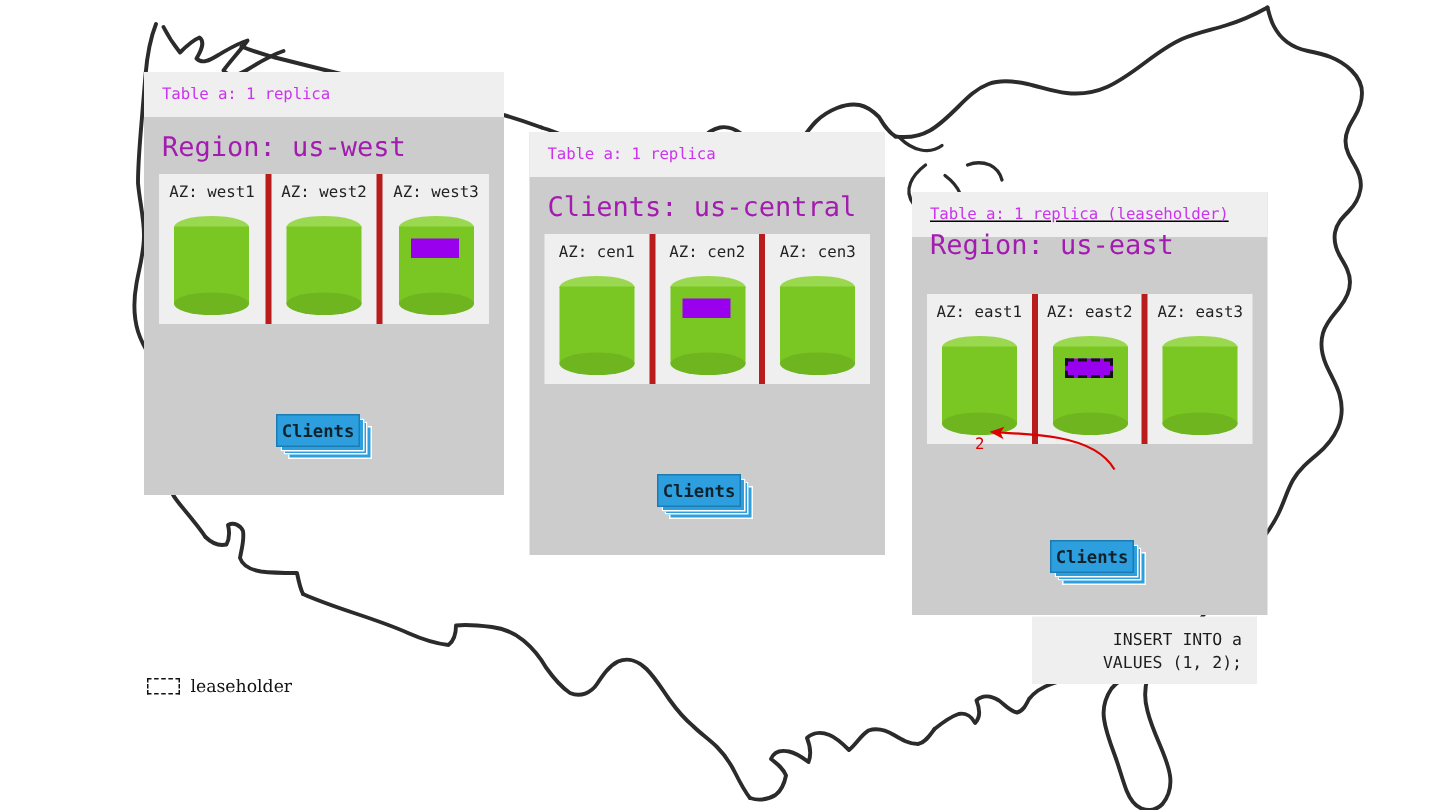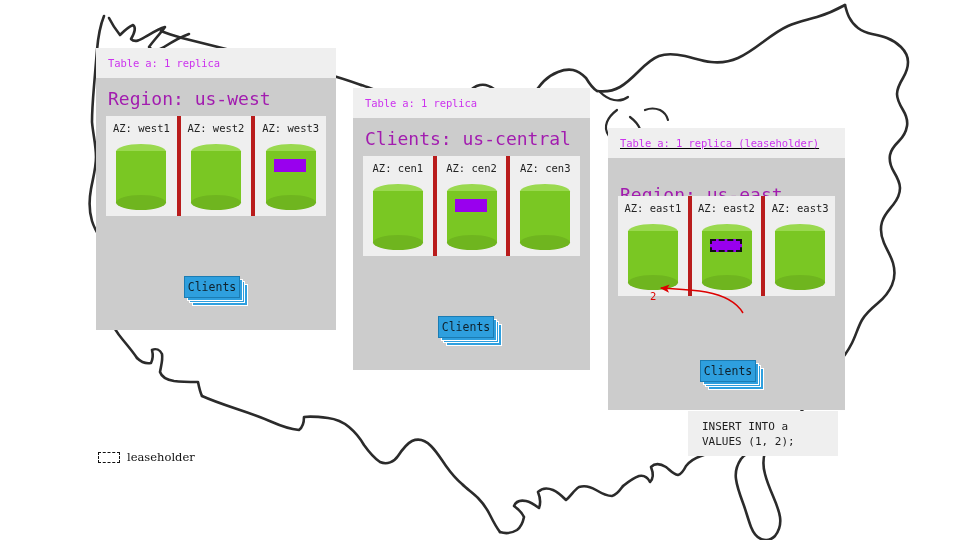--- a/index.html
+++ b/index.html
@@ -126,20 +126,21 @@
     align-items: center;
     justify-content: center;
     font-size: 11px;
     color: #222222;
     white-space: nowrap;
   }
 
   
   .clients-stack {
     position: absolute;
+    font-weight: bold;
   }
   .clients-card {
     position: absolute;
     background: #2e9fde;
     border: 1px solid #ffffff;
     box-sizing: border-box;
   }
   .clients-front {
     position: absolute;
     left: 0; top: 0;
@@ -157,20 +158,21 @@
   
   .sql-note {
     position: absolute;
     background: #efefef;
     box-sizing: border-box;
     padding: 8px 10px 8px 14px;
     font-size: 11px;
     line-height: 15px;
     color: #1d1d1d;
     white-space: pre;
+    text-align: right;
   }
 
   
   .legend {
     position: absolute;
     display: flex;
     align-items: center;
     gap: 7px;
   }
   .legend-swatch {
@@ -440,21 +442,21 @@
       <div class="clients-front" style="width:56px; height:22px;">Clients</div>
     </div>
   </div>
 
   <div class="region-panel" style="left:608px; top:128px; width:237px; height:282px;">
 
     <div class="panel-header" style="position:absolute; left:0; top:0; width:100%; height:30px;text-decoration:underline;">
       <span class="panel-header-text">Table a: 1 replica (leaseholder)</span>
     </div>
 
-    <div class="region-title" style="left:12px; top:56px;">Region: us-east</div>
+    <div class="region-title" style="left:12px; top:25px;">Region: us-east</div>
 
     <div class="az-strip" style="left:10px; top:68px; width:217px; height:100px;">
       <div class="az-cell">
         <span class="az-label">AZ: east1</span>
         <div class="cyl" style="top:28px; width:50px; height:66px;">
           <div class="cyl-top" style="width:50px; height:15px;"></div>
           <div class="cyl-body" style="top:7px; width:50px; height:52px;"></div>
           <div class="cyl-bottom-shade" style="top:51px; width:50px; height:15px;"></div>
         </div>
       </div>

